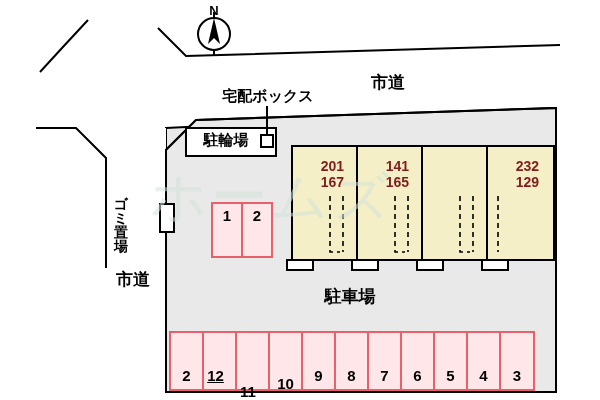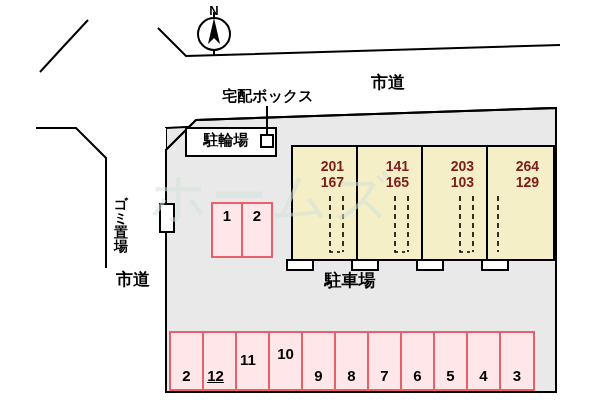--- a/index.html
+++ b/index.html
@@ -151,34 +151,33 @@
 
   <div class="lbl bold" style="left:110px; top:197px; width:22px; font-size:14px; line-height:1.0;">ゴ
 ミ
 置
 場</div>
 
   <div class="lbl bold" style="left:358px; top:74px; width:60px; font-size:17px;">市道</div>
 
   <div class="lbl bold" style="left:103px; top:271px; width:60px; font-size:17px;">市道</div>
 
-  <div class="lbl bold" style="left:310px; top:272px; width:80px; font-size:17px;">駐車場</div>
+  <div class="lbl bold" style="left:310px; top:288px; width:80px; font-size:17px;">駐車場</div>
 
   <div class="unit-num" style="left:302px; top:158px; width:42px;"><span>201</span><br><span>167</span></div>
   <div class="unit-num" style="left:367px; top:158px; width:42px;"><span>141</span><br><span>165</span></div>
-  <div class="unit-num" style="left:432px; top:158px; width:42px;"><span>203</span><br><span>103</span></div>
-  <div class="unit-num" style="left:497px; top:158px; width:42px;"><span>264</span><br><span>129</span></div>
+  <div class="unit-num" style="left:497px; top:158px; width:42px;"><span>232</span><br><span>129</span></div>
 
   <div class="stall-num" style="left:212px; top:208px; width:30px;">1</div>
   <div class="stall-num" style="left:242px; top:208px; width:30px;">2</div>
 
   <div class="stall-num" style="left:170px; top:368px; width:33px;">2</div>
   <div class="stall-num" style="left:203px; top:368px; width:25px;text-decoration:underline;">12</div>
-  <div class="stall-num" style="left:236px; top:352px; width:24px;">11</div>
-  <div class="stall-num" style="left:269px; top:346px; width:33px;">10</div>
+  <div class="stall-num" style="left:236px; top:384px; width:24px;">11</div>
+  <div class="stall-num" style="left:269px; top:376px; width:33px;">10</div>
   <div class="stall-num" style="left:302px; top:368px; width:33px;">9</div>
   <div class="stall-num" style="left:335px; top:368px; width:33px;">8</div>
   <div class="stall-num" style="left:368px; top:368px; width:33px;">7</div>
   <div class="stall-num" style="left:401px; top:368px; width:33px;">6</div>
   <div class="stall-num" style="left:434px; top:368px; width:33px;">5</div>
   <div class="stall-num" style="left:467px; top:368px; width:33px;">4</div>
   <div class="stall-num" style="left:500px; top:368px; width:34px;">3</div>
 
 </div>
 

